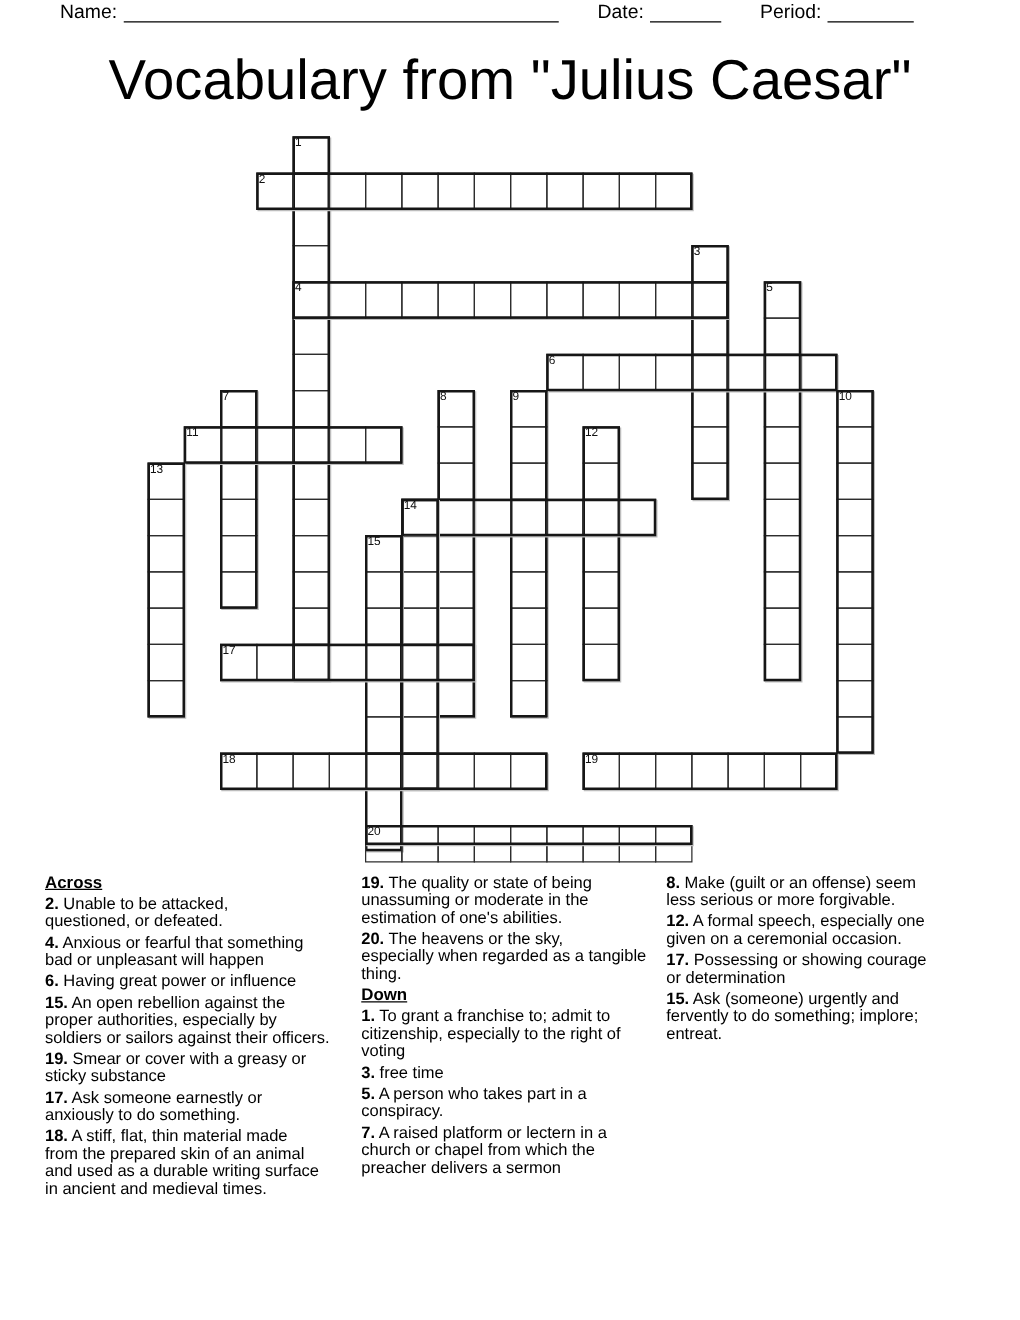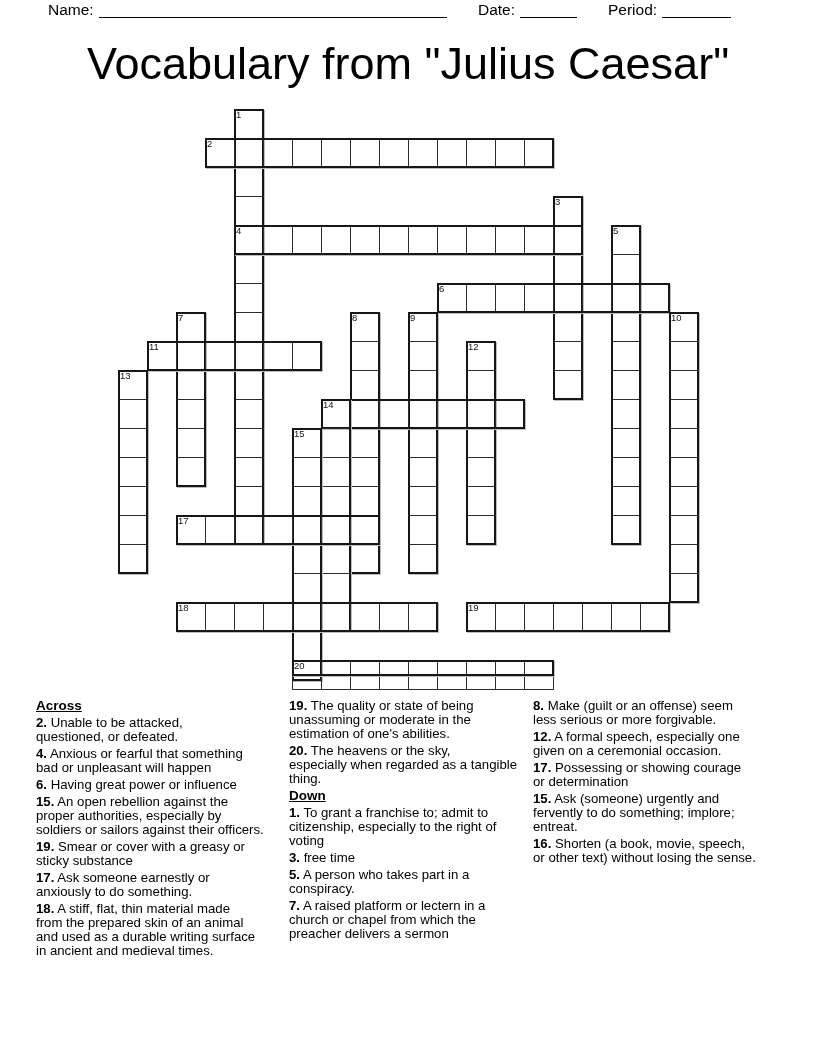--- a/index.html
+++ b/index.html
@@ -312,16 +312,15 @@
       <div class="clue"><span class="cnum">1.</span> To grant a franchise to; admit to<br>citizenship, especially to the right of<br>voting</div>
       <div class="clue"><span class="cnum">3.</span> free time</div>
       <div class="clue"><span class="cnum">5.</span> A person who takes part in a<br>conspiracy.</div>
       <div class="clue"><span class="cnum">7.</span> A raised platform or lectern in a<br>church or chapel from which the<br>preacher delivers a sermon</div>
     </div>
   <div class="clue-col" style="left:533px;width:245px">
       <div class="clue"><span class="cnum">8.</span> Make (guilt or an offense) seem<br>less serious or more forgivable.</div>
       <div class="clue"><span class="cnum">12.</span> A formal speech, especially one<br>given on a ceremonial occasion.</div>
       <div class="clue"><span class="cnum">17.</span> Possessing or showing courage<br>or determination</div>
       <div class="clue"><span class="cnum">15.</span> Ask (someone) urgently and<br>fervently to do something; implore;<br>entreat.</div>
-      <div class="clue"><span class="cnum">16.</span> Shorten (a book, movie, speech,<br>or other text) without losing the sense.</div>
     </div>
 
 </div>
 
 </body></html>

